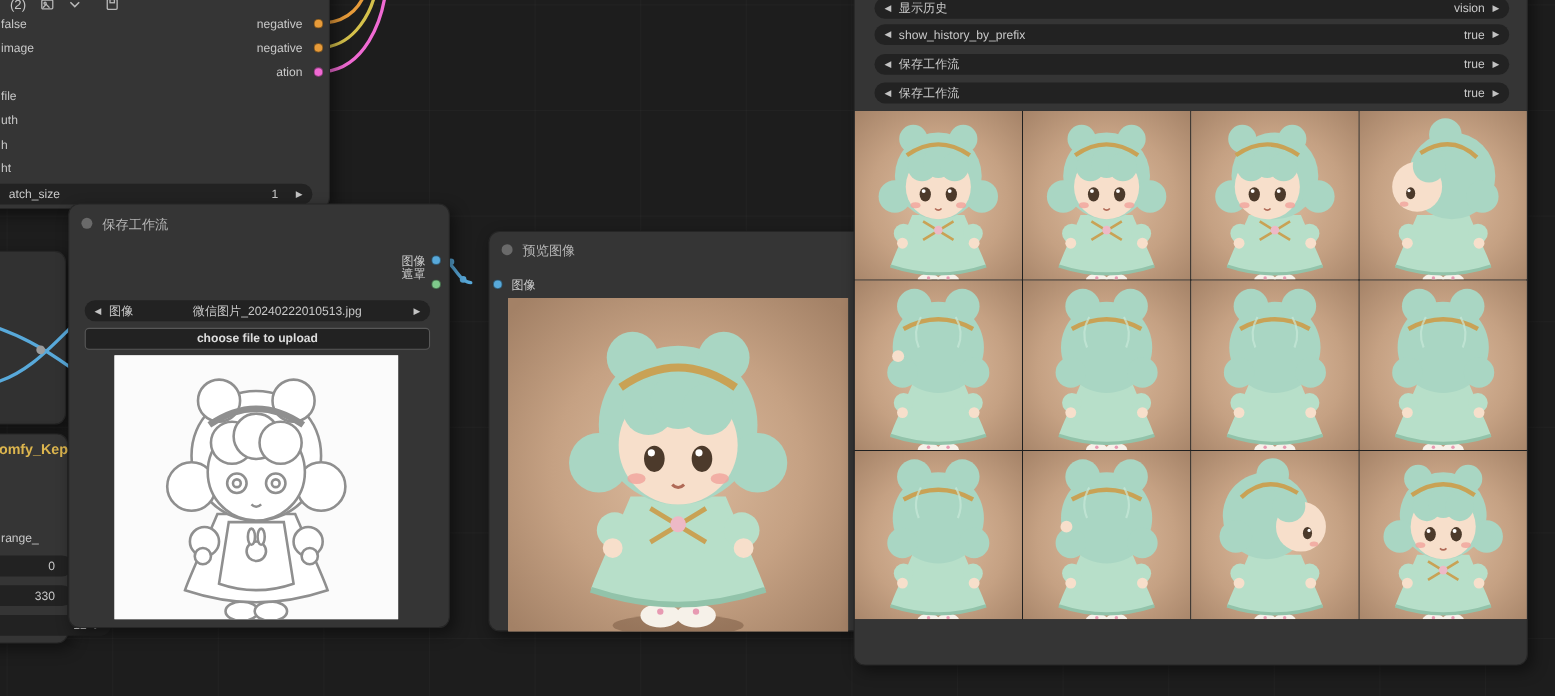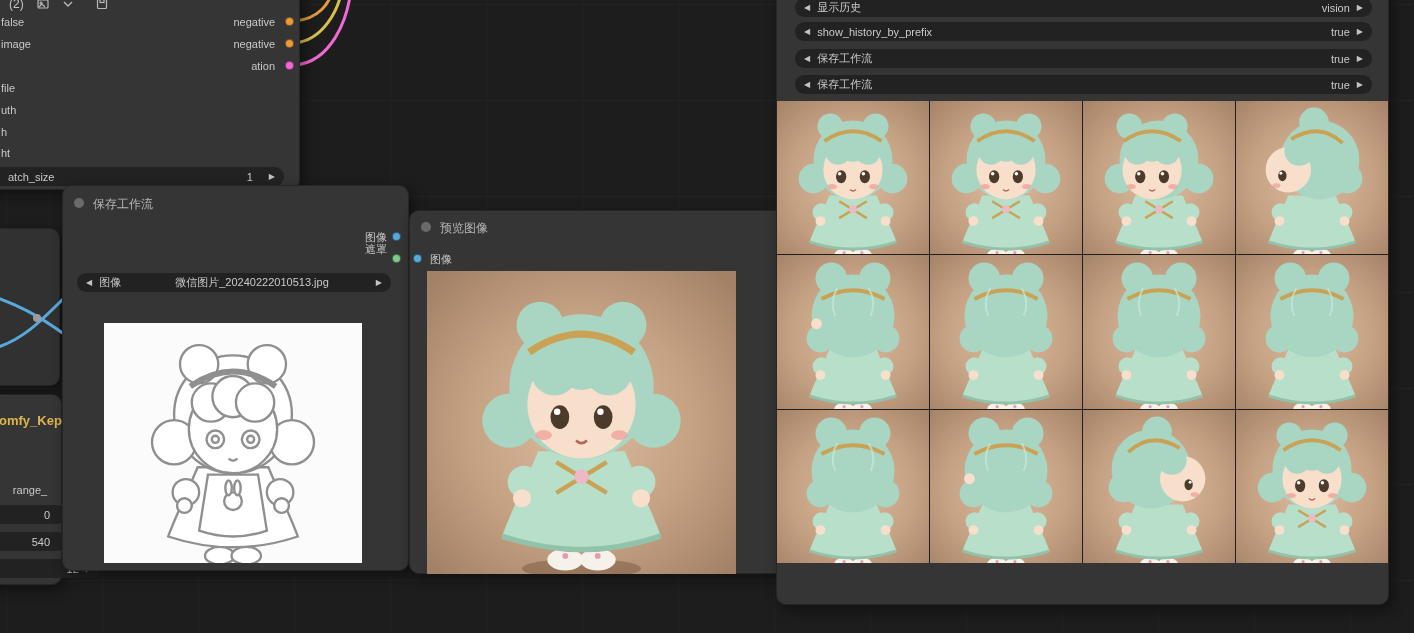--- a/index.html
+++ b/index.html
@@ -31,39 +31,39 @@
   .ndot{position:absolute;width:10px;height:10px;border-radius:50%;background:#6a6a6a}
   .titlerow{position:absolute;display:flex;align-items:center;color:#c5c5c5;font-size:12px}
   .titlerow .ic{margin-left:13px;display:inline-flex}
   .upload-btn{position:absolute;background:#222;border:1px solid #585858;border-radius:4px;
         color:#dcdcdc;font-size:11px;font-weight:700;display:flex;align-items:center;justify-content:center;cursor:pointer}
   .gallery{position:absolute;display:grid;grid-template-columns:repeat(4,1fr);grid-auto-rows:1fr;
         gap:1px;background:#1f1f1f;overflow:hidden}
   .cell{overflow:hidden;background:#b79a80}
   .imgbox{position:absolute;overflow:hidden;background:#fbfbfb}
   .etitle{position:absolute;font-size:13px;font-weight:700;color:#dcb54e;white-space:nowrap}
-  .erange{position:absolute;font-size:11px;color:#c8c8c8;text-align:center}
+  .erange{position:absolute;font-size:11px;color:#c8c8c8;text-align:left}
 </style>
 </head>
 <body>
 
 <div class="canvas">
 
   <div class="node frag" style="left:-90px;top:228px;width:150px;height:158px"></div>
 
   <div class="node" style="left:-90px;top:394px;width:152px;height:191px">
-    <div class="etitle" style="left:88px;top:18px">omfy_Kep</div>
+    <div class="etitle" style="left:88px;top:6px">omfy_Kep</div>
     <div class="erange" style="left:90px;top:89px;width:58px">range_</div>
     <div class="pill" style="left:60px;top:110px;width:95px">
       <span class="sp"></span>
         <span class="val">0</span>
     </div>
     <div class="pill" style="left:60px;top:137px;width:95px">
       <span class="sp"></span>
-        <span class="val">540</span>
+        <span class="val">330</span>
     </div>
     <div class="pill" style="left:60px;top:164px;width:130px">
       <span class="sp"></span>
         <span class="val">12</span>
       <span class="arr">▶</span>
     </div>
   </div>
 
   <svg class="links">
     <path class="lk lk-image" d="M-8,296 C18,305 36,314 64,334"></path>
@@ -127,20 +127,21 @@
     <div class="slot-label" style="right:21px;top:56px">遮罩</div>
     <div class="slot" style="left: 329px; top: 68px; background: rgb(127, 201, 139);"></div>
     <div class="pill" style="left:14px;top:87px;width:314px">
       <span class="arr">◀</span>
       <span class="lbl">图像</span>
       <span class="sp"></span>
       <span class="val">微信图片_20240222010513.jpg</span>
       <span class="sp"></span>
       <span class="arr">▶</span>
     </div>
+    <div class="upload-btn" style="left:14px;top:112px;width:314px;height:20px">choose file to upload</div>
     <div class="imgbox" id="lineart-img" style="left:41px;top:137px;width:258px;height:240px">
         <svg viewBox="-80 -114 160 163" preserveAspectRatio="xMidYMid meet" style="display:block;width:100%;height:100%">
           <rect x="-130" y="-130" width="260" height="300" fill="#fbfbfb"></rect>
 
     <rect x="-14" y="22" width="11" height="22" rx="5.5" fill="#ffffff" stroke="#8f8f8f" stroke-width="1.6"></rect>
     <rect x="3" y="22" width="11" height="22" rx="5.5" fill="#ffffff" stroke="#8f8f8f" stroke-width="1.6"></rect>
     <ellipse cx="-9" cy="44" rx="10" ry="6" fill="#ffffff" stroke="#8f8f8f" stroke-width="1.6"></ellipse>
     <ellipse cx="9" cy="44" rx="10" ry="6" fill="#ffffff" stroke="#8f8f8f" stroke-width="1.6"></ellipse>
 
     <path d="M-24,-16 C-32,3 -41,22 -44,31 C-14,41 14,41 44,31 C41,22 32,3 24,-16 Z" fill="#ffffff" stroke="#8f8f8f" stroke-width="1.6"></path>
@@ -165,21 +166,21 @@
     <path d="M-29,-71 Q0,-91 29,-71" stroke="#8f8f8f" stroke-width="4" fill="none"></path>
     <circle cx="-12" cy="-35" r="6" fill="#ffffff" stroke="#8f8f8f" stroke-width="1.6"></circle>
           <circle cx="12" cy="-35" r="6" fill="#ffffff" stroke="#8f8f8f" stroke-width="1.6"></circle>
          <circle cx="-12" cy="-35" r="2.4" fill="none" stroke="#8f8f8f" stroke-width="1.6"></circle>
           <circle cx="12" cy="-35" r="2.4" fill="none" stroke="#8f8f8f" stroke-width="1.6"></circle>
     <path d="M-3,-22 Q0,-19 3,-22" stroke="#8f8f8f" stroke-width="1.5" fill="none"></path>
         </svg>
       </div>
   </div>
 
-  <div class="node" style="left:409px;top:210px;width:405px;height:364px">
+  <div class="node" style="left:444px;top:210px;width:405px;height:364px">
     <div class="ndot" style="left:11px;top:11px"></div>
     <div class="ntitle" style="left:30px;top:9px">预览图像</div>
     <div class="slot" style="left: 3px; top: 43px; background: rgb(88, 169, 218);"></div>
     <div class="slot-label" style="left:20px;top:41px">图像</div>
     <div class="imgbox" id="preview-img" style="left:17px;top:60px;width:309px;height:303px;background:#b79a80">
         <svg viewBox="-78 -116 156 168" preserveAspectRatio="xMidYMid meet" style="display:block;width:100%;height:100%">
           <defs>
             <radialGradient id="cg13" gradientUnits="userSpaceOnUse" cx="0" cy="-30" r="115">
               <stop offset="0" stop-color="#dcbb9e"></stop>
               <stop offset=".55" stop-color="#c5a183"></stop>

